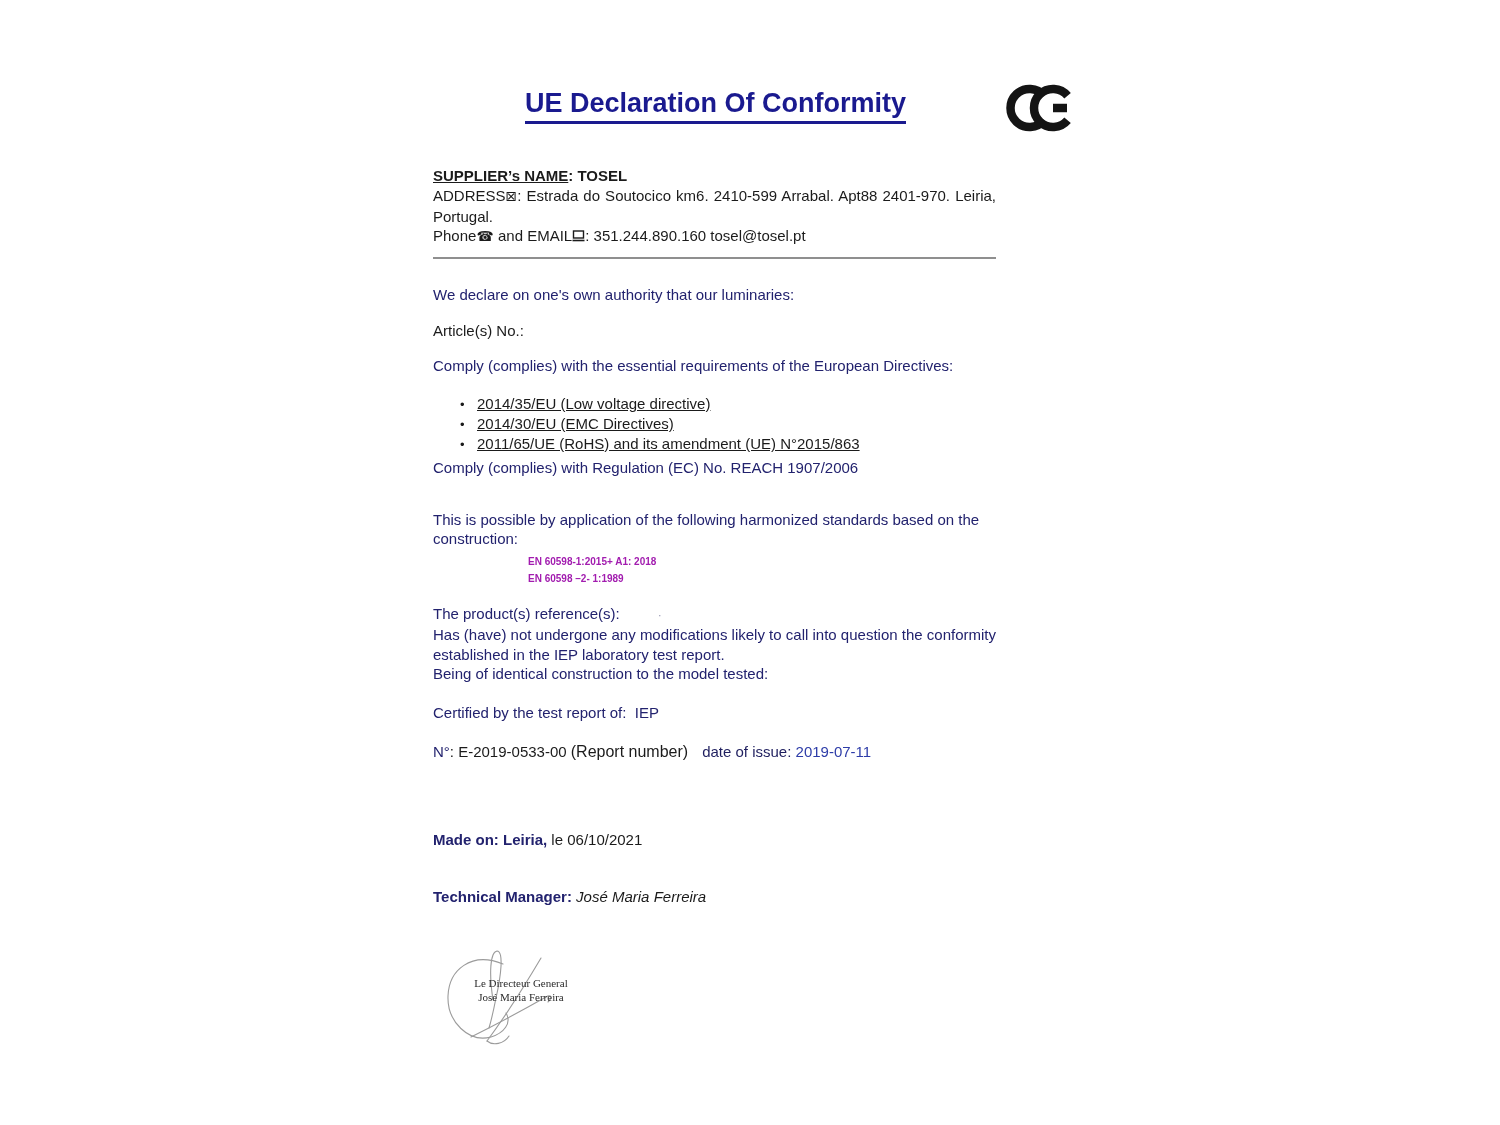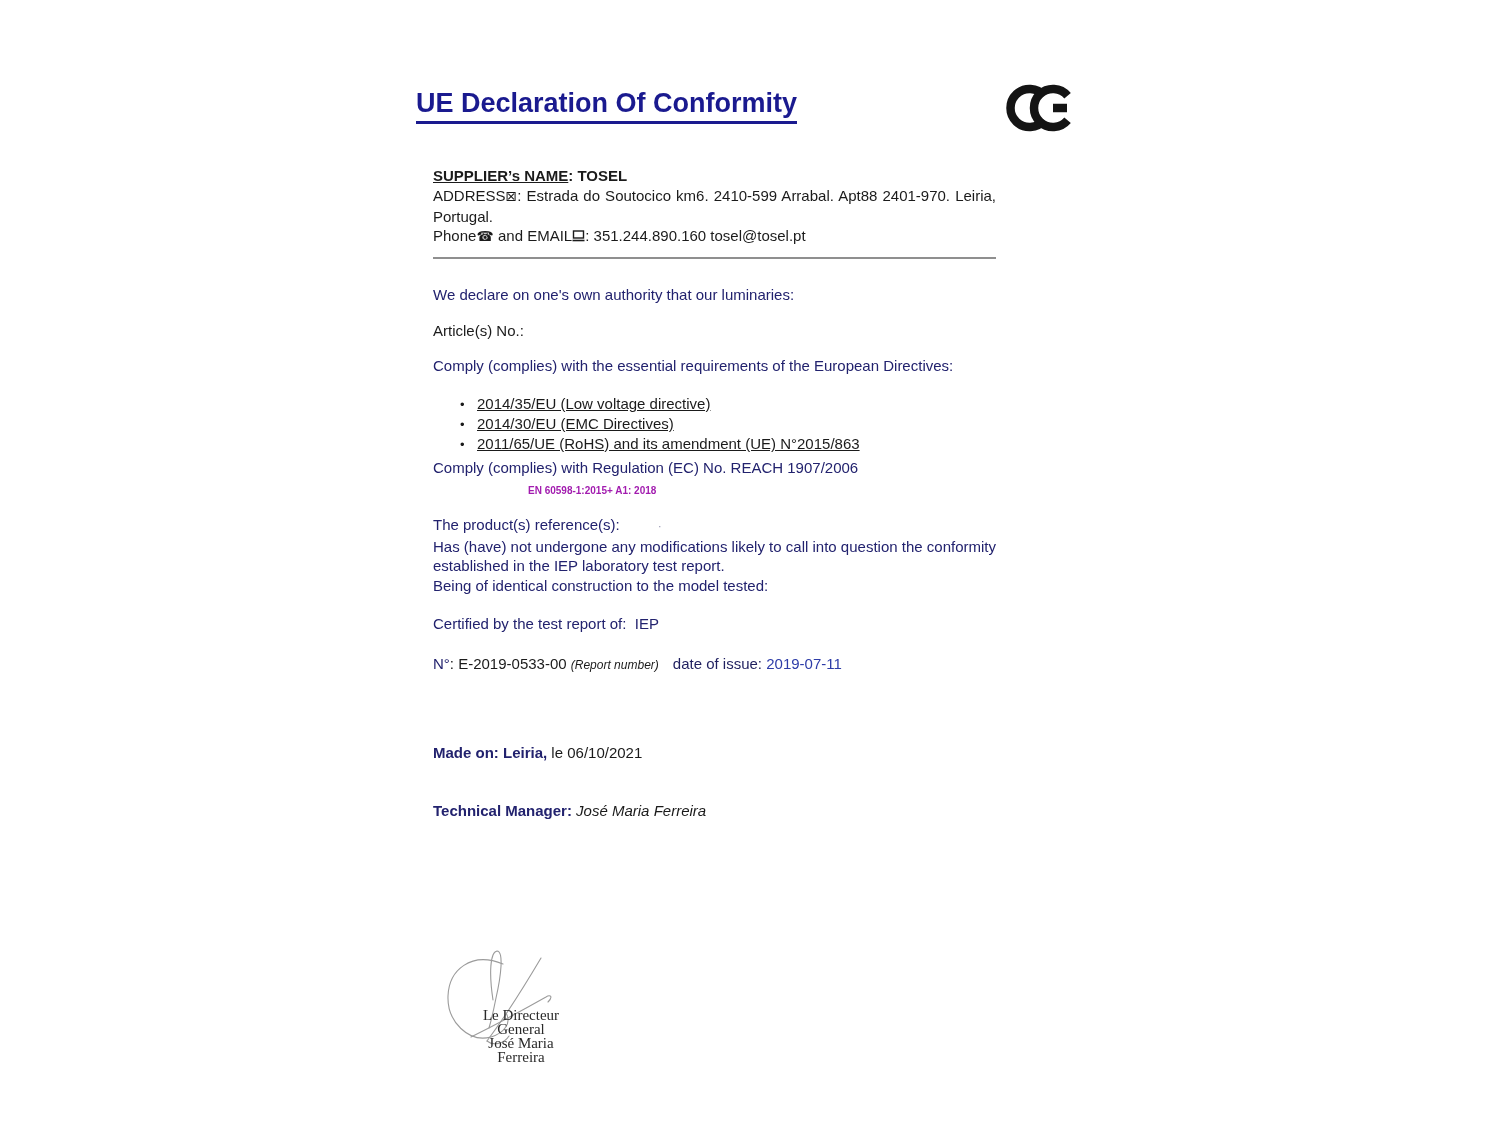--- a/index.html
+++ b/index.html
@@ -9,21 +9,22 @@
     width: 1500px;
     height: 1125px;
     background: #ffffff;
     font-family: "Liberation Sans", sans-serif;
     color: #1b1b1b;
     overflow: hidden;
   }
   
   .title-wrap {
     position: absolute;
-    left: 416px; top: 88px; width: 563px;
+    left: 434px; top: 88px; width: 563px;
+    text-align: center;
   }
   .doc-title {
     display: inline-block;
     font-size: 27px;
     font-weight: bold;
     color: #1a1a8f;
     border-bottom: 3px solid #1a1a8f;
     padding-bottom: 3px;
     letter-spacing: 0px;
     line-height: 30px;
@@ -66,43 +67,42 @@
   .p-harm    { margin-top: 32px; color: #22226e; }
   .standards { margin-top: 4px; margin-left: 95px; font-weight: bold; color: #a21caf; line-height: 17.5px; font-size: 10px; }
   .p-product { margin-top: 16px; color: #22226e; }
   .p-product .faint-mark { color: #9a9ab4; margin-left: 38px; font-size: 12px; }
   .p-nomod   { color: #22226e; text-align: justify; }
   .p-ident   { color: #22226e; }
   .p-cert    { margin-top: 19px; color: #22226e; white-space: pre-wrap; }
   .p-report  { margin-top: 20px; }
   .p-report .n-label { color: #22226e; }
   .p-report .rep-num { color: #1b1b1b; }
-  .p-report .rep-note { color: #1b1b1b; font-style: italic; font-size: 12px; }
+  .p-report .rep-note { color: #1b1b1b; font-size: 16px; }
   .p-report .issue-label { color: #1f1f5f; margin-left: 14px; }
   .p-report .issue-date { color: #2d3ca8; }
   .p-made    { margin-top: 68px; }
   .p-made .lbl { font-weight: bold; color: #22226e; }
   .p-made .val { color: #1b1b1b; }
   .p-mgr     { margin-top: 38px; }
   .p-mgr .lbl { font-weight: bold; color: #22226e; }
   .p-mgr .val { color: #1b1b1b; font-style: italic; }
   
   .sig-block {
     position: absolute;
     left: 443px; top: 948px; width: 130px; height: 100px;
   }
   .sig-svg { position: absolute; left: 0; top: 0; }
   .sig-text {
     position: absolute;
     left: 28px; top: 28px; width: 100px;
     font-family: "Liberation Serif", serif;
-    font-size: 15px; line-height: 14px;
+    font-size: 11px; line-height: 14px;
     color: #2a2a2a;
     text-align: center;
-    margin-top: 32px;
   }
 </style>
 </head>
 <body>
 
 <div class="page">
 
   <div class="title-wrap">
     <span class="doc-title">UE Declaration Of Conformity</span>
   </div>
@@ -135,23 +135,25 @@
     <p class="p-art">Article(s) No.:</p>
     <p class="p-comply">Comply (complies) with the essential requirements of the European Directives:</p>
 
     <ul class="directives">
       <li>2014/35/EU (Low voltage directive)</li>
       <li>2014/30/EU (EMC Directives)</li>
       <li>2011/65/UE (RoHS) and its amendment (UE) N°2015/863</li>
     </ul>
 
     <p class="p-reach">Comply (complies) with Regulation (EC) No. REACH 1907/2006</p>
+    <p class="p-harm">This is possible by application of the following harmonized standards based on the construction:</p>
 
     <div class="standards">
       <div>EN 60598-1:2015+ A1: 2018</div>
+      <div>EN 60598 –2- 1:1989</div>
     </div>
 
     <div class="p-product">
       <div><span>The product(s) reference(s):</span><span class="faint-mark">·</span></div>
       <div class="p-nomod">Has (have) not undergone any modifications likely to call into question the conformity established in the IEP laboratory test report.</div>
       <div class="p-ident">Being of identical construction to the model tested:</div>
     </div>
 
     <p class="p-cert">Certified by the test report of:  IEP</p>
 

